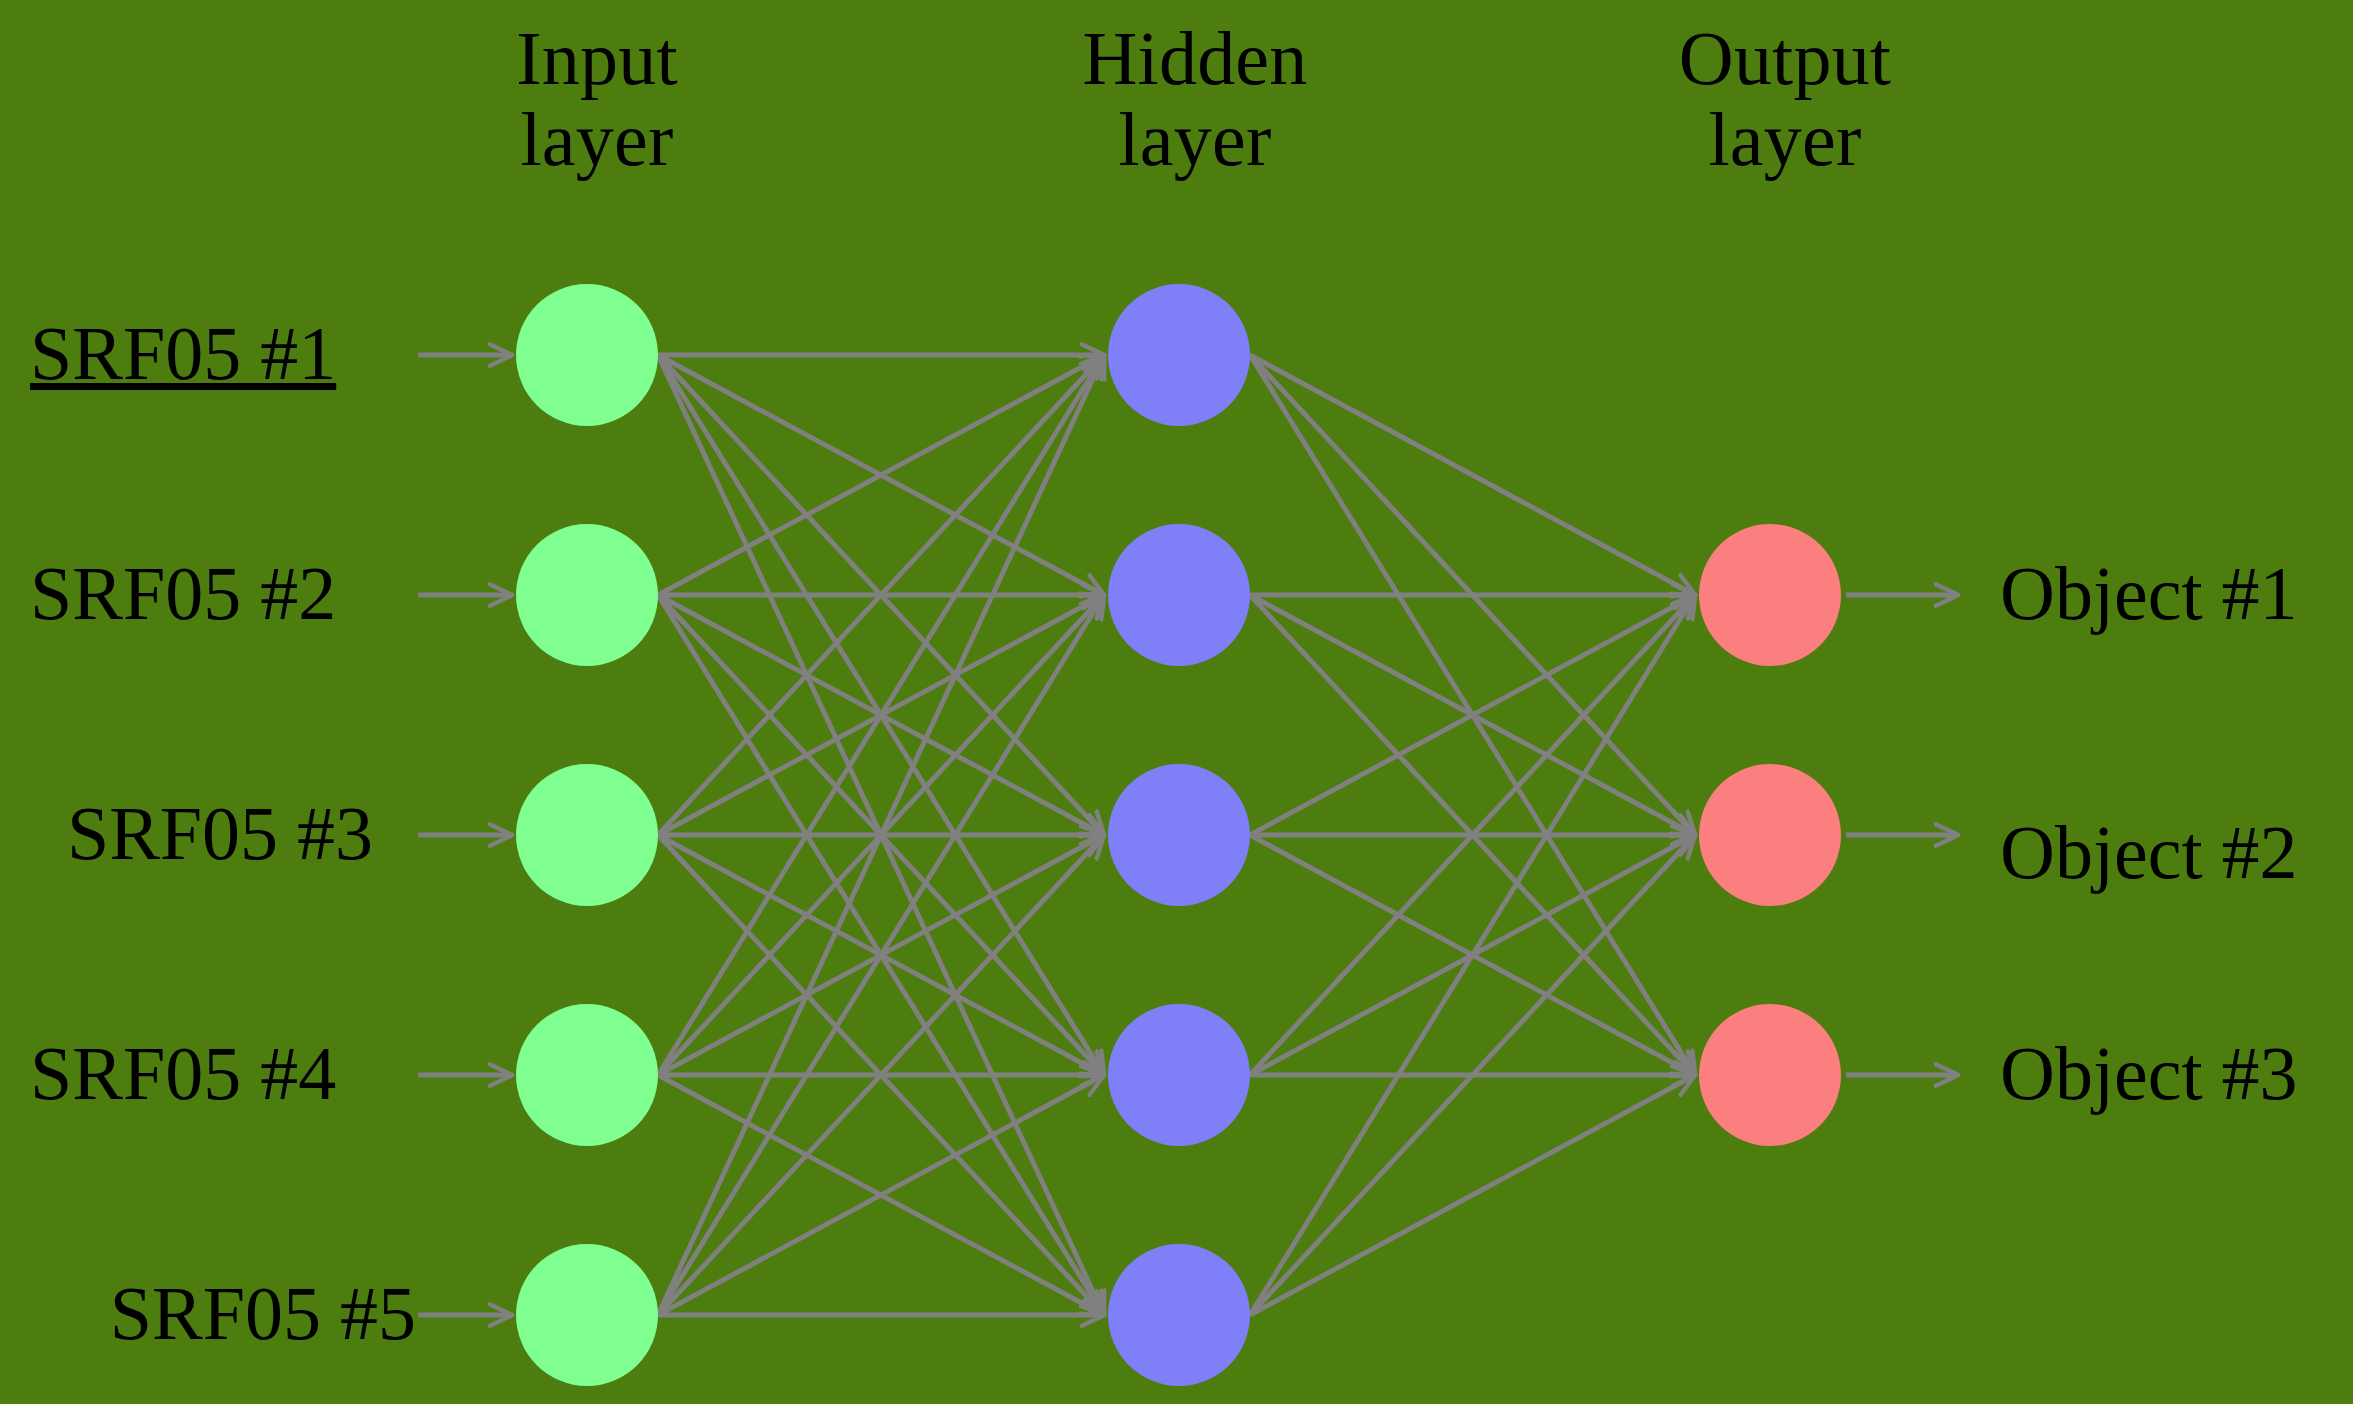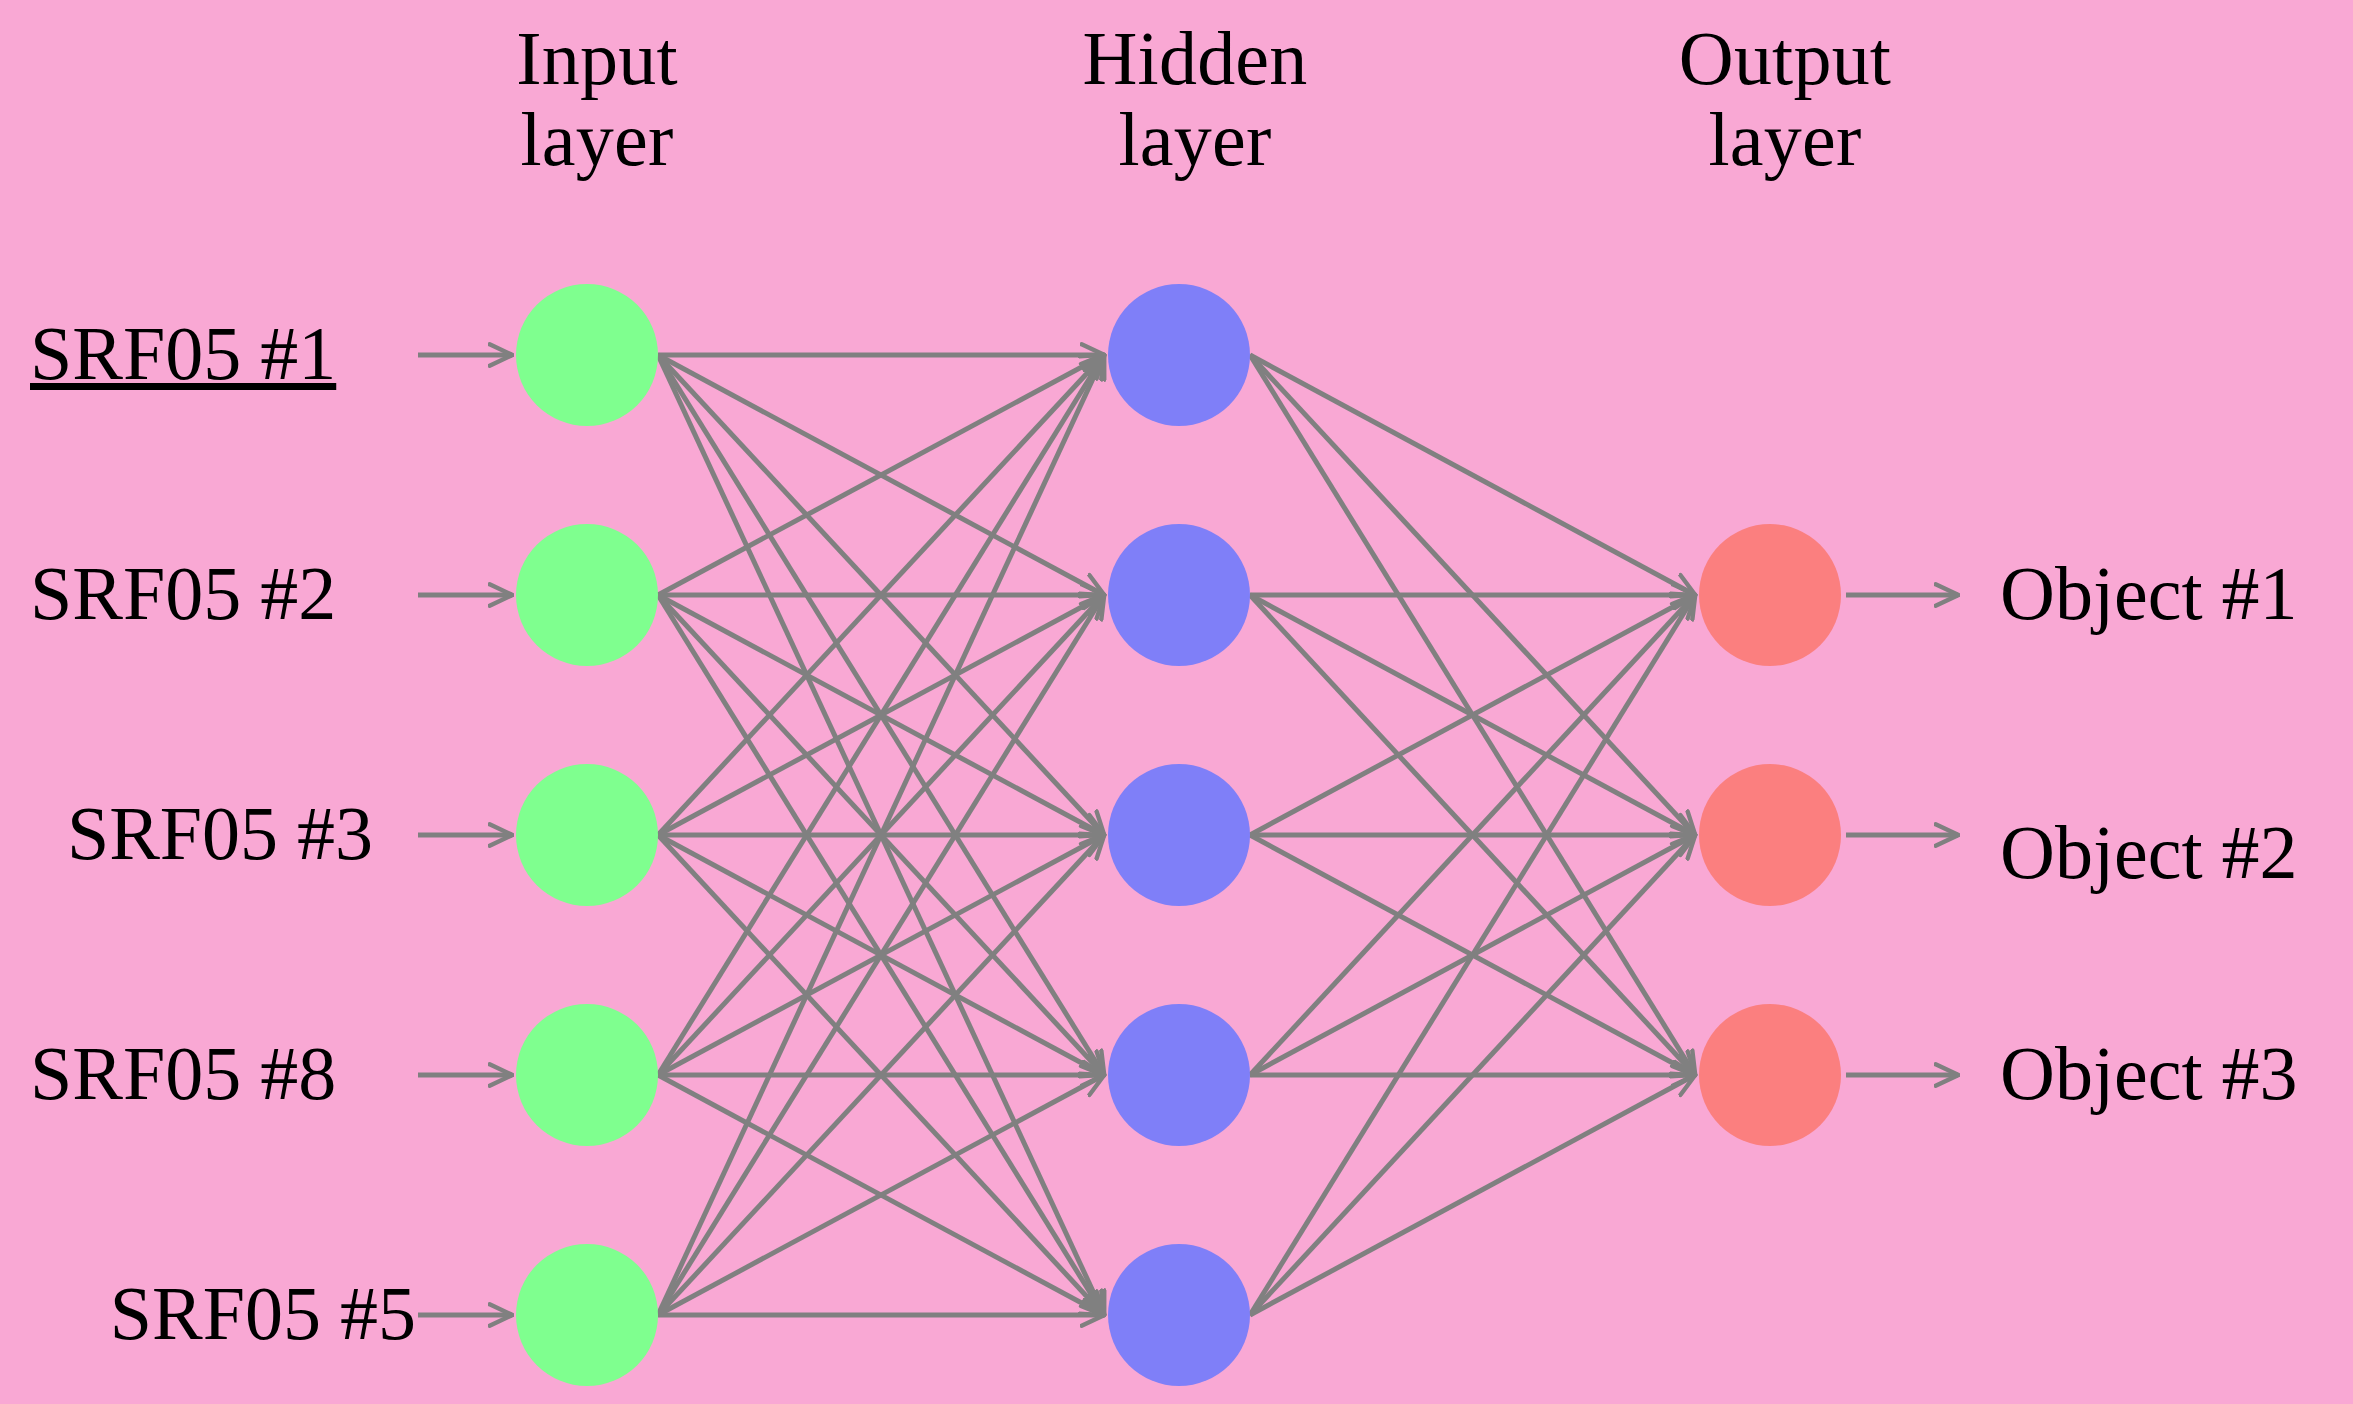--- a/index.html
+++ b/index.html
@@ -11,21 +11,21 @@
     width: 2353px;
     height: 1404px;
     overflow: hidden;
     font-family: "Liberation Serif", "DejaVu Serif", serif;
     color: #000000;
   }
   #diagram-root {
     position: relative;
     width: 2353px;
     height: 1404px;
-    background: #f9a8d4;
+    background: #4d7c0f;
   }
   #net-svg {
     position: absolute;
     left: 0;
     top: 0;
     width: 2353px;
     height: 1404px;
     display: block;
   }
   .layer-title {
@@ -145,21 +145,21 @@
 layer</div>
       <div class="layer-title" style="left: 935px; top: 18px; width: 520px;">Hidden
 layer</div>
       <div class="layer-title" style="left: 1525px; top: 18px; width: 520px;">Output
 layer</div>
     </div>
   <div id="input-labels">
       <div class="io-label left" style="left: 30px; top: 315px; width: 380px; text-align: left; text-decoration: underline;">SRF05 #1</div>
       <div class="io-label left" style="left: 30px; top: 555px; width: 380px; text-align: left;">SRF05 #2</div>
       <div class="io-label left" style="left: 30px; top: 795px; width: 380px; text-align: center;">SRF05 #3</div>
-      <div class="io-label left" style="left: 30px; top: 1035px; width: 380px; text-align: left;">SRF05 #8</div>
+      <div class="io-label left" style="left: 30px; top: 1035px; width: 380px; text-align: left;">SRF05 #4</div>
       <div class="io-label left" style="left: 36px; top: 1275px; width: 380px; text-align: right;">SRF05 #5</div>
     </div>
   <div id="output-labels">
       <div class="io-label right" style="left: 2000px; top: 555px;">Object #1</div>
       <div class="io-label right" style="left: 2000px; top: 795px; margin-top: 19px;">Object #2</div>
       <div class="io-label right" style="left: 2000px; top: 1035px;">Object #3</div>
     </div>
 
 </div>
 

